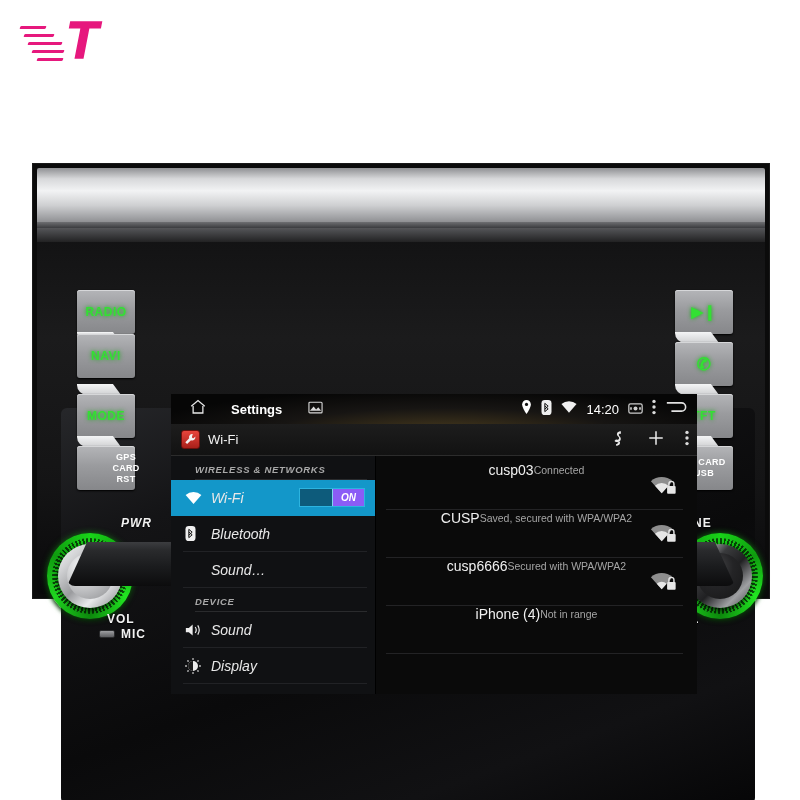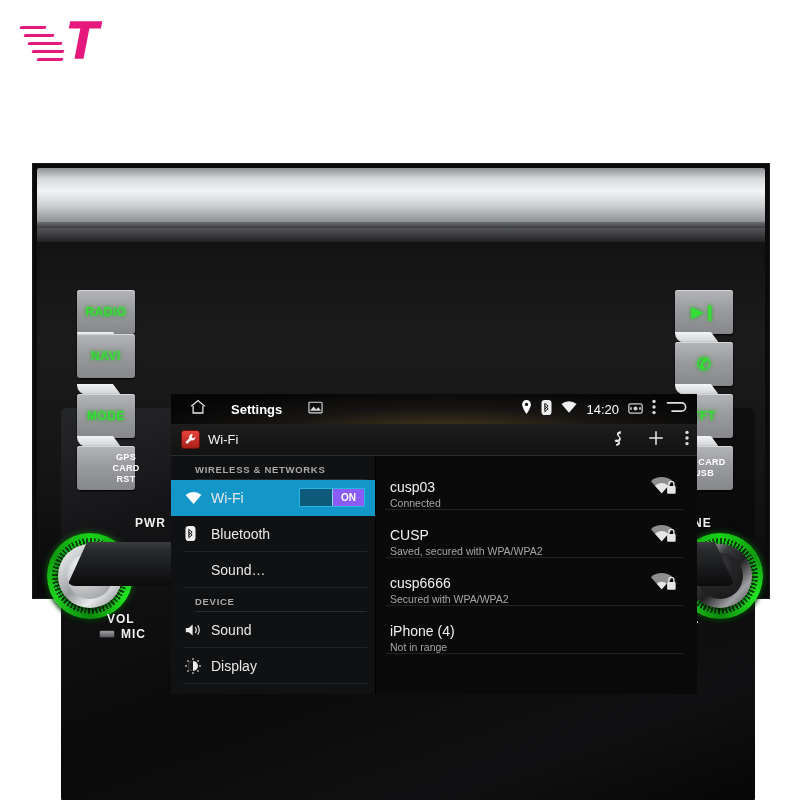--- a/index.html
+++ b/index.html
@@ -233,20 +233,21 @@
   #actionbar .ab-right {
     position: absolute; right: 8px; top: 0; height: 32px;
     display: flex; align-items: center; gap: 20px;
   }
 
   
   #body { display: flex; height: 238px; }
   #left-pane {
     width: 205px; background: #101113; position: relative;
     border-right: 1px solid #000;
+    font-style: italic;
   }
   #right-pane { flex: 1; background: #0a0a0a; position: relative; }
 
   .sec-head {
     color: #a9a9a9; font-size: 9.5px; font-weight: bold;
     letter-spacing: .7px; padding: 8px 0 4px 12px;
     border-bottom: 1px solid #2a2b2d;
     margin: 0 8px 0 12px; padding-left: 0;
   }
   .sec-head-wrap { padding-left: 12px; }
@@ -278,21 +279,21 @@
     color: #ffffff; font-size: 10px; font-weight: bold;
     display:flex; align-items:center; justify-content:center;
     border-left: 1px solid #7fd4ef;
   }
 
   .wifi-row {
     position: relative; height: 48px;
     margin: 0 14px 0 10px;
     border-bottom: 1px solid #232325;
     padding-left: 4px;
-    display: flex; flex-direction: column; justify-content: flex-end;
+    display: flex; flex-direction: row; justify-content: center;
   }
   .wifi-row .ssid { color: #f0f0f0; font-size: 14px; }
   .wifi-row .sub { color: #a5a5a5; font-size: 10.5px; margin-top: 2px; }
   .wifi-row .sig { position: absolute; right: 6px; top: 14px; }
 </style>
 </head>
 <body>
 
 <div id="logo">
   <div class="streak" style="left:2px;  top:18px; width:26px;"></div>
@@ -361,21 +362,21 @@
       <div class="btn-notch" style="top:146px;"></div>
 
       <div class="hw-btn sd" style="top:156px;">
         <span class="lbl">
           <span>SD CARD</span><br>
           <span>USB</span>
         </span>
       </div>
     </div>
 
-    <div class="hw-text" style="left:98px; top:288px;">PWR</div>
+    <div class="hw-text" style="left:84px; top:288px;font-style:italic;">PWR</div>
     <div class="knob-wrap" style="left:10px; top:305px;">
       <div class="knob-ring"></div>
       <div class="knob-body"></div>
     </div>
     <div class="hw-text" style="left:70px; top:384px;">VOL</div>
     <div class="port" style="left:62px; top:402px;"></div>
     <div class="hw-text" style="left:84px; top:399px;">MIC</div>
 
     <div class="hw-text" style="left:638px; top:288px;">TUNE</div>
     <div class="knob-wrap" style="left:640px; top:305px;">

